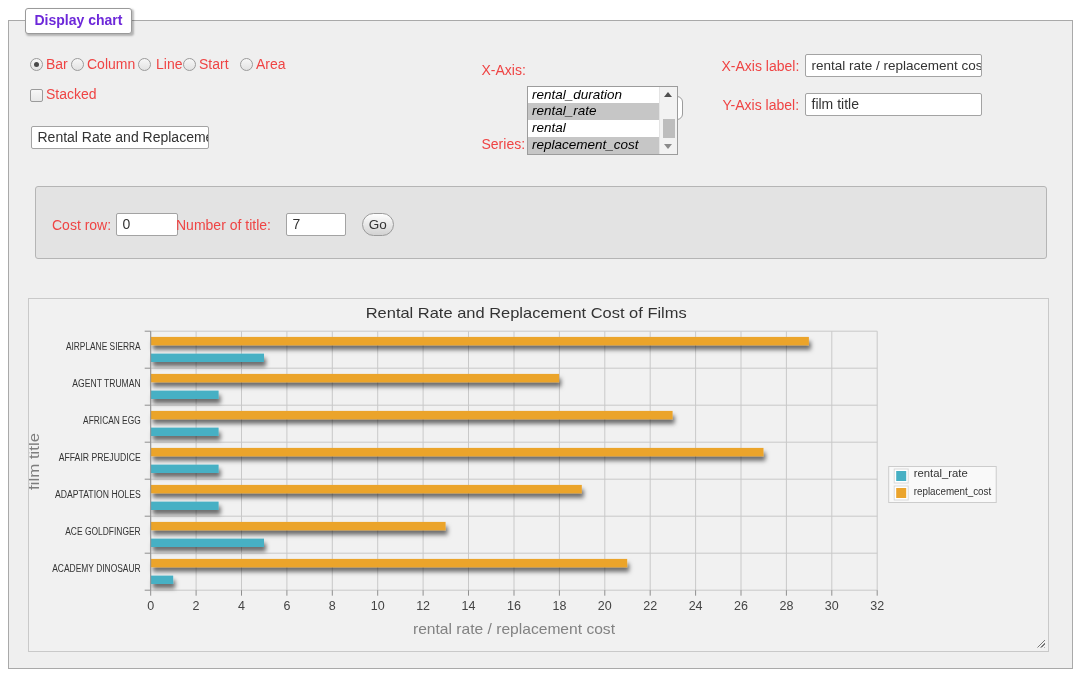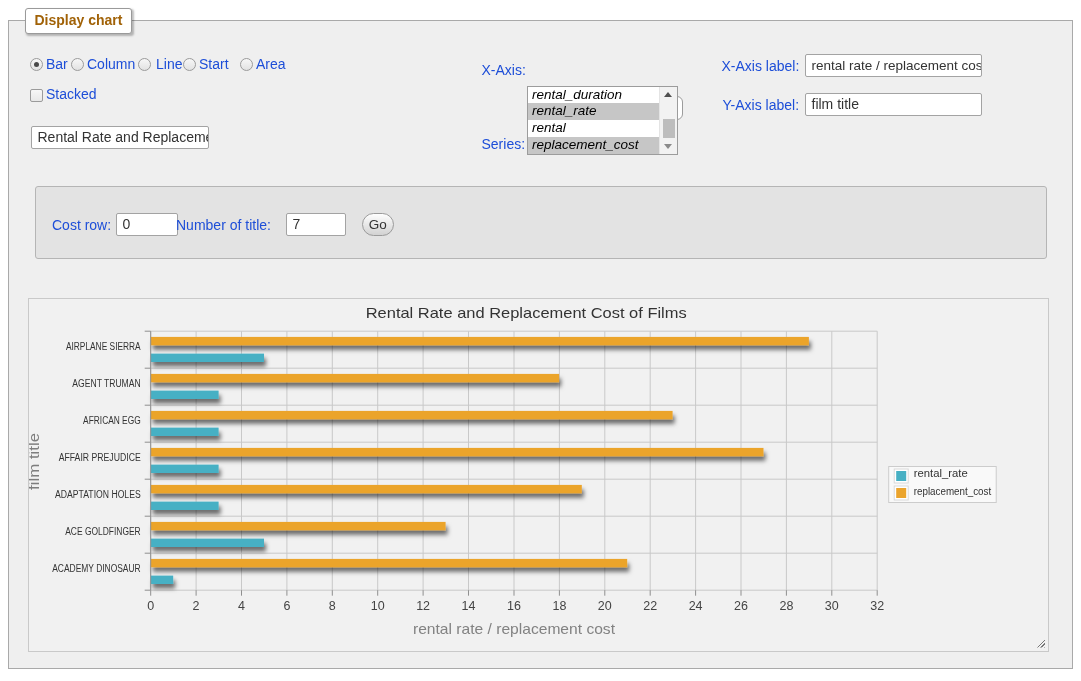--- a/index.html
+++ b/index.html
@@ -3,28 +3,28 @@
 <style>
 * { margin:0; padding:0; box-sizing:content-box; }
 html,body { width:1081px; height:681px; background:#fff;
   font-family:"Liberation Sans",sans-serif; font-size:14px; color:#333; }
 #wrap { position:relative; width:1081px; height:681px; overflow:hidden; }
 #fs { position:absolute; left:8px; top:19.5px; width:1063px; height:647px;
   background:#efefef; border:1px solid #a9a9a9; }
 #leg { position:absolute; left:24.5px; top:7.5px; white-space:nowrap;
   background:#fff; border:1px solid #9a9a9a; border-radius:3px;
   padding:4.5px 9px; font-weight:bold; font-size:14px; line-height:15px;
-  color:#a16207; box-shadow:1.5px 1.5px 2px rgba(0,0,0,0.25); }
+  color:#6d28d9; box-shadow:1.5px 1.5px 2px rgba(0,0,0,0.25); }
 .rad { position:absolute; width:11px; height:11px; border-radius:50%;
   border:1px solid #9b9b9b; background:linear-gradient(#f7f7f7,#e2e2e2); }
 .rad.on::after { content:""; position:absolute; left:3px; top:3px; width:5px;
   height:5px; border-radius:50%; background:#484848; }
 .cb { position:absolute; width:11px; height:11px; border-radius:2px;
   border:1px solid #9b9b9b; background:linear-gradient(#f7f7f7,#e8e8e8); }
-.lbl { position:absolute; font-size:14px; color:#1d4ed8; white-space:nowrap; }
+.lbl { position:absolute; font-size:14px; color:#ef4444; white-space:nowrap; }
 .inp { position:absolute; background:#fff; border:1px solid #a3a3a3;
   border-radius:2px; font-size:14px; color:#333; white-space:nowrap;
   overflow:hidden; line-height:21px; padding-left:6px; }
 #sel { position:absolute; left:528px; top:57px; width:144.5px; height:21.5px;
   background:#fff; border:1px solid #9c9c9c; border-radius:6px;
   line-height:21.5px; padding-left:8px; font-size:14px;margin-top:39px; }
 #sel .arr { position:absolute; right:5.5px; top:8.5px; width:0; height:0;
   border-left:3px solid transparent; border-right:3px solid transparent;
   border-top:5px solid #111; }
 #listbox { position:absolute; left:527px; top:85.5px; width:149px;

